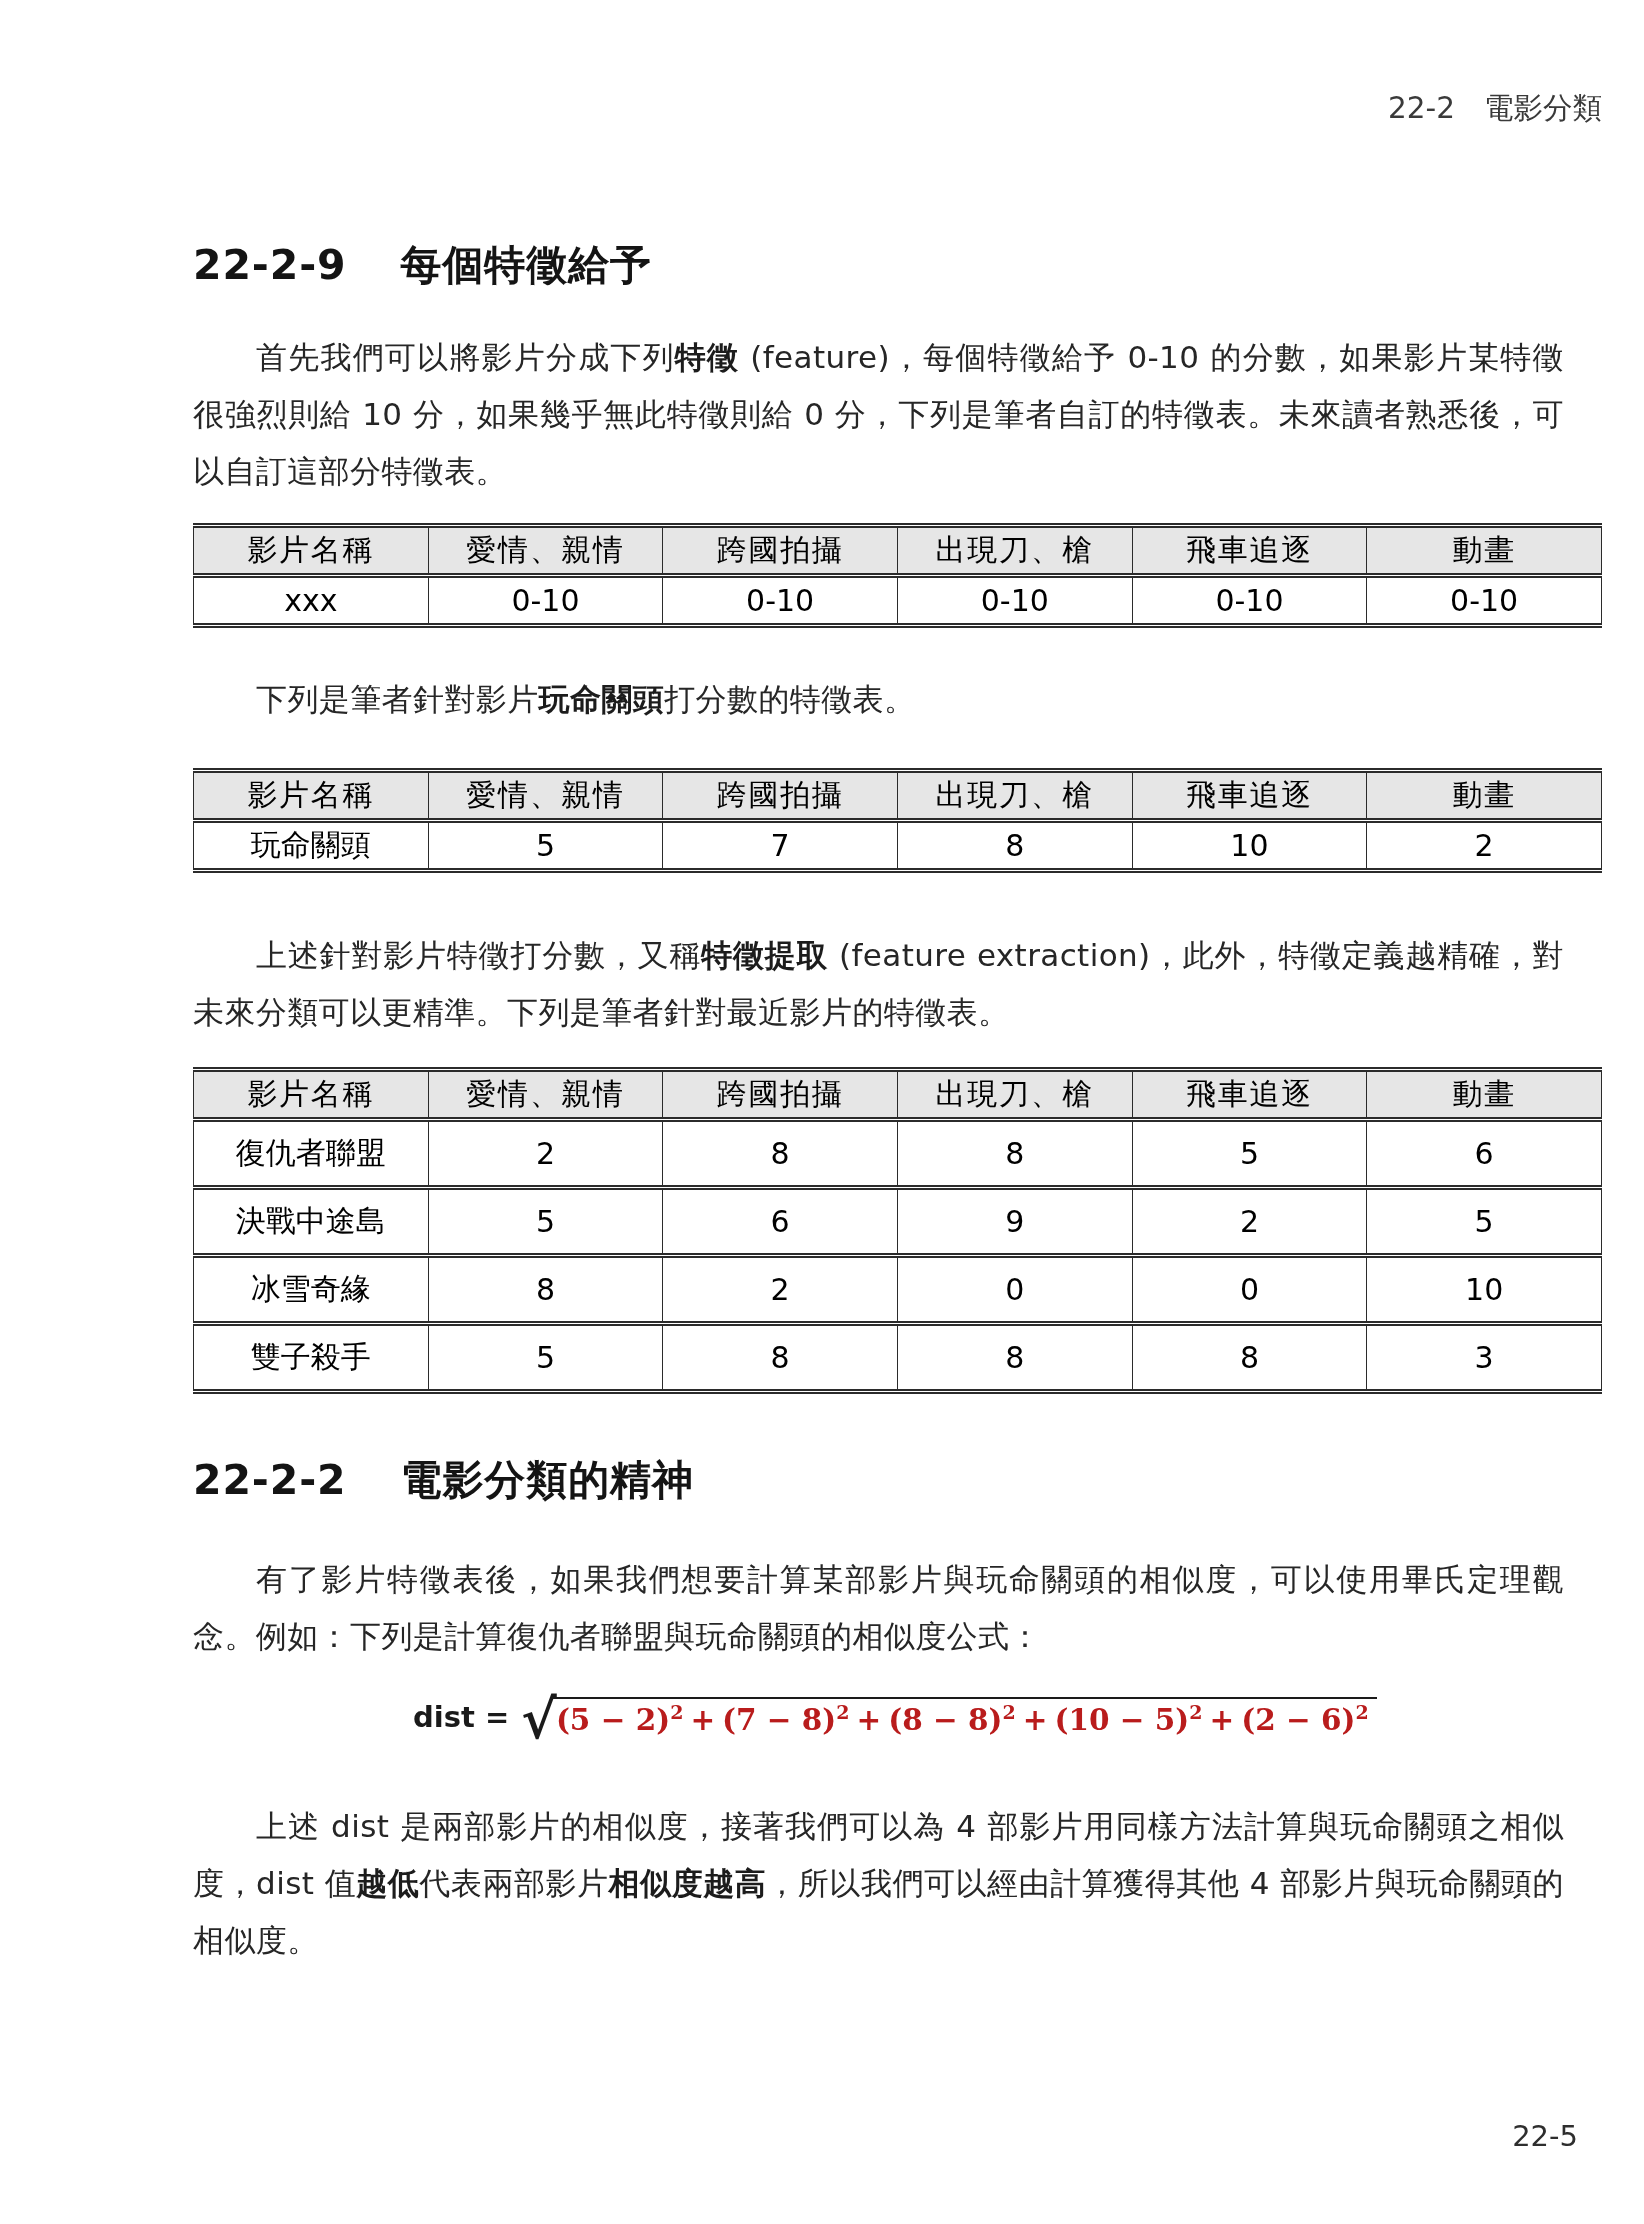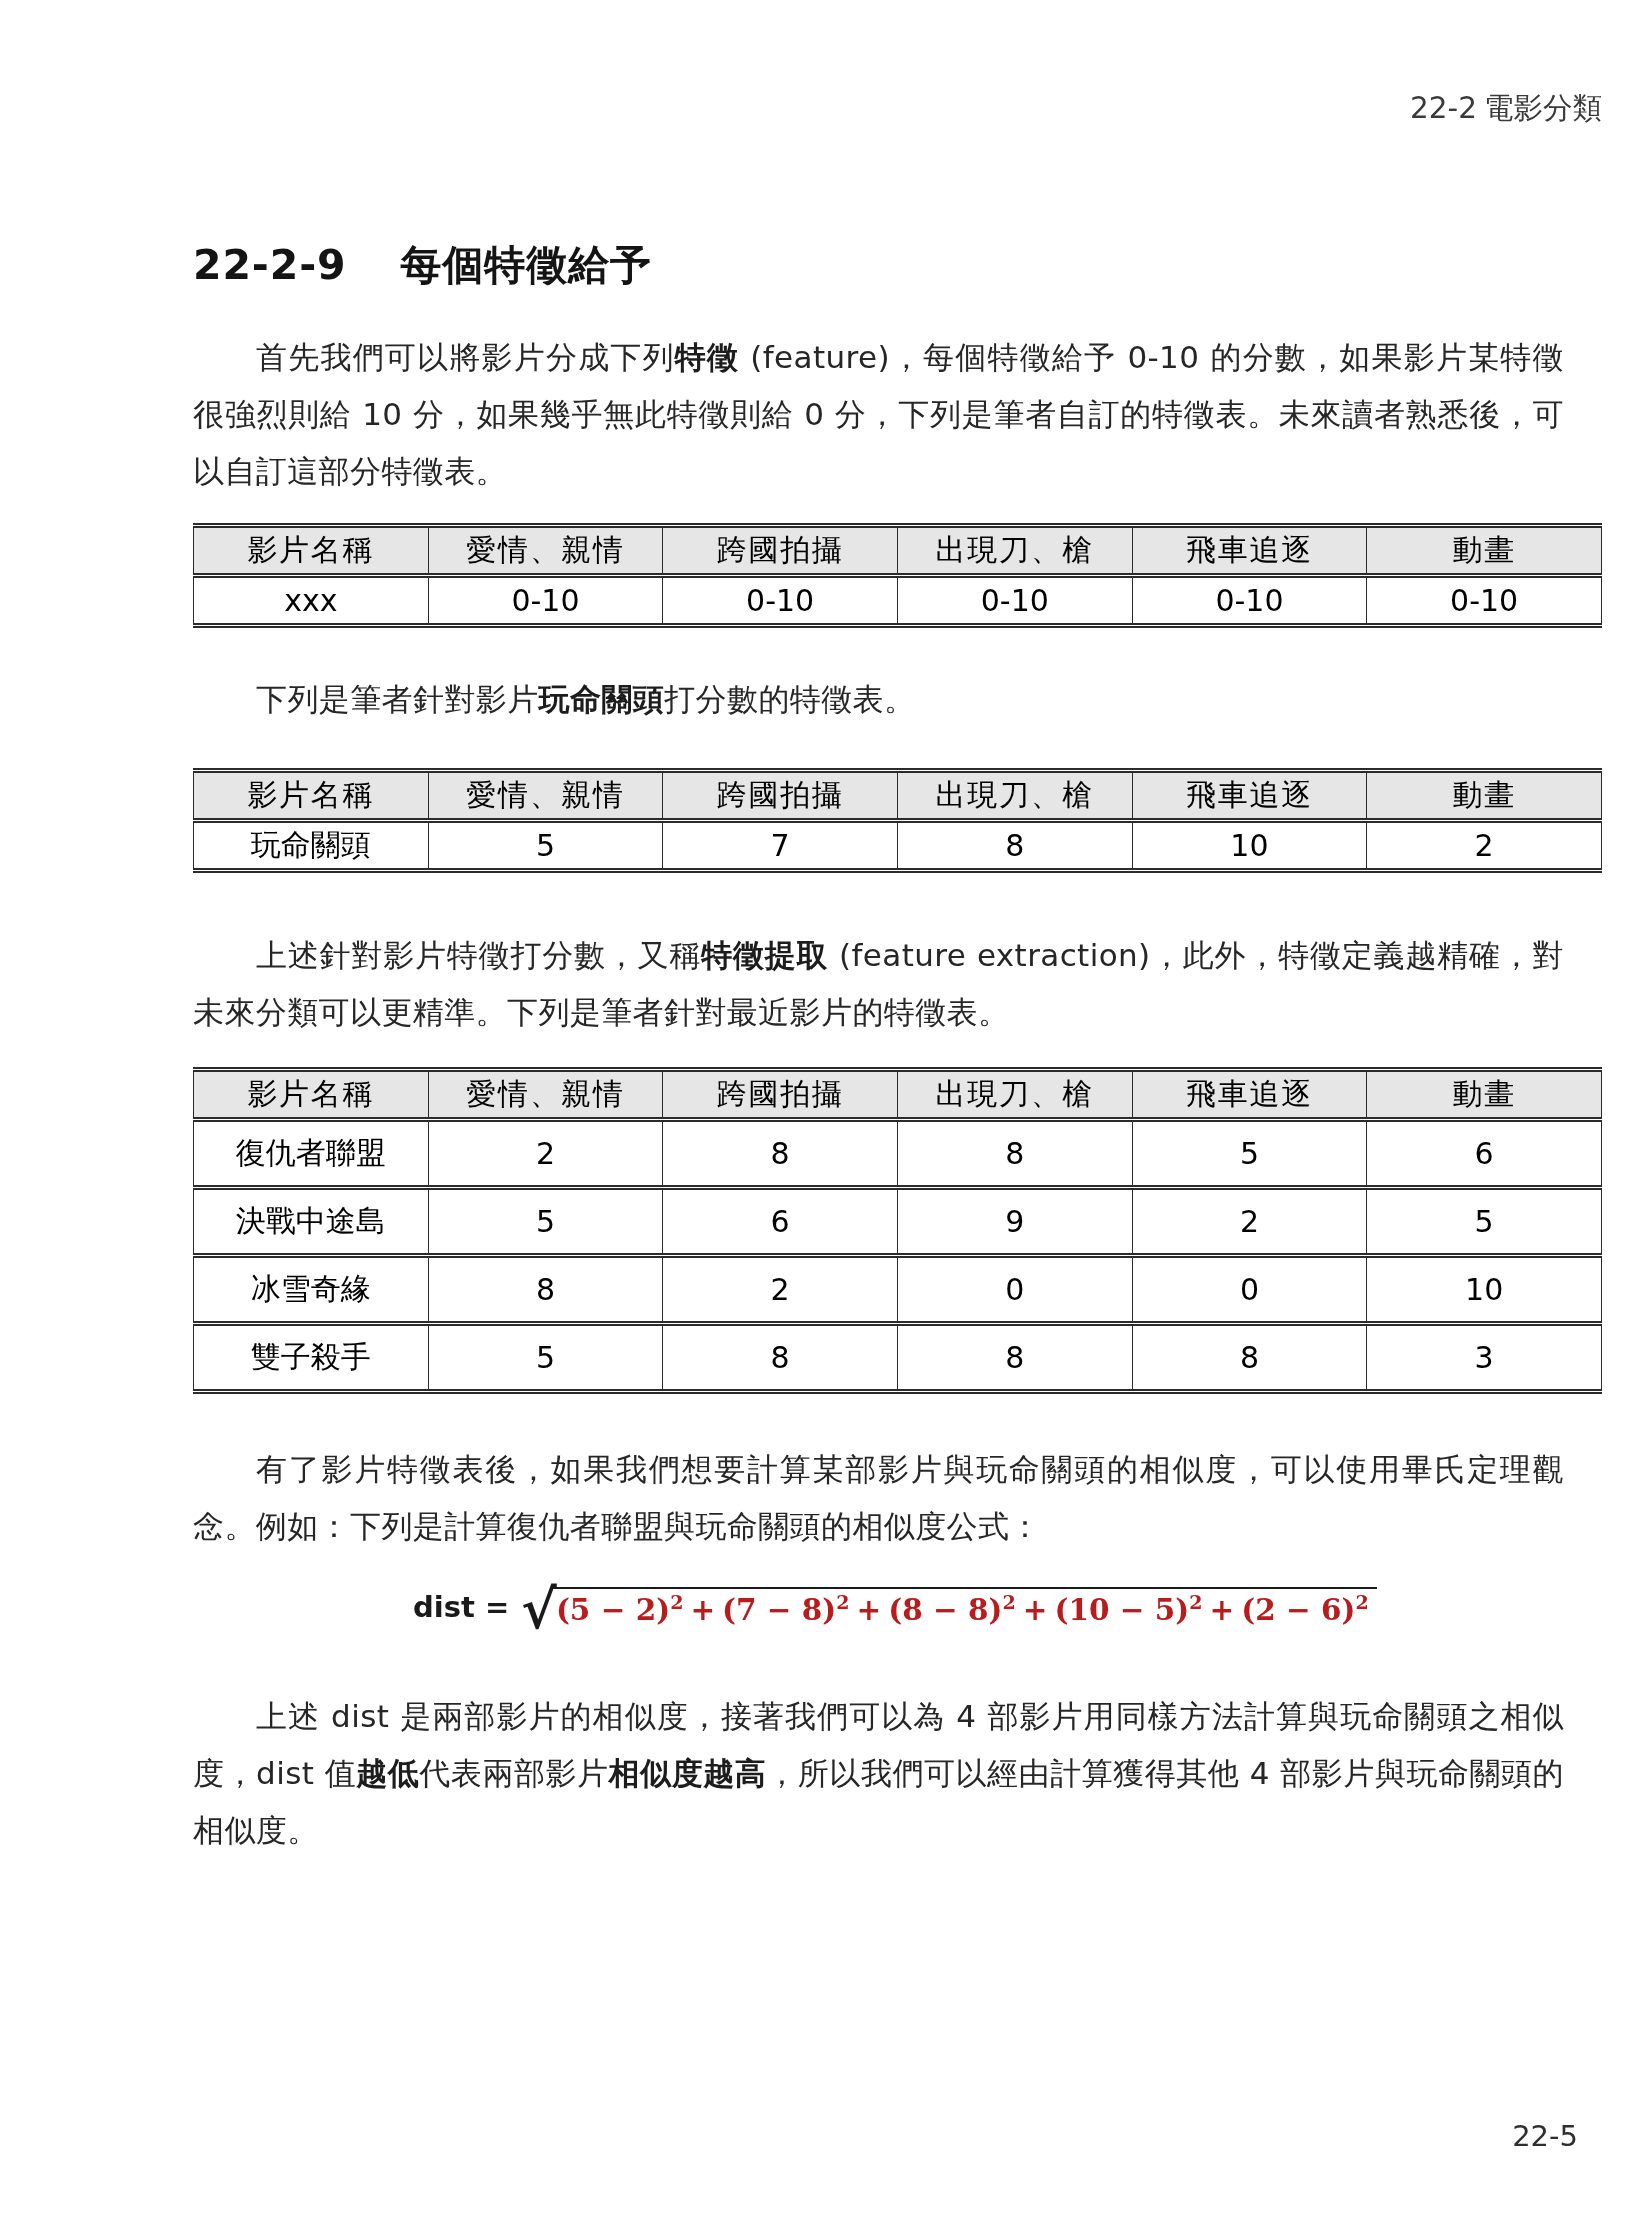--- a/index.html
+++ b/index.html
@@ -4,21 +4,21 @@
 <style>
   html,body { margin:0; padding:0; background:#ffffff; }
   .page {
     position:relative; width:1644px; height:2225px; background:#ffffff;
     font-family:"DejaVu Sans","Liberation Sans",sans-serif; color:#262626; overflow:hidden;
   }
   .running-header {
     position:absolute; top:89px; right:42px; font-size:29.5px; color:#3a3a3a;
     white-space:nowrap;
   }
-  .running-header .rh-num { margin-right:7px; }
+  .running-header .rh-num { margin-right:29px; }
   .page-number {
     position:absolute; top:2119px; right:66px; font-size:29px; color:#2e2e2e;
   }
   .content { position:absolute; left:193px; top:0; width:1371px; }
   h1.sec {
     margin:0; font-size:41px; line-height:47px; font-weight:800; color:#141414;
     letter-spacing:0.9px;
   }
   h1.sec .sec-num { margin-right:54px; }
   .h1-a { padding-top:242px; }
@@ -173,20 +173,23 @@
         <td>雙子殺手</td>
         <td>5</td>
         <td>8</td>
         <td>8</td>
         <td>8</td>
         <td>3</td>
       </tr>
     </tbody>
       </table>
 
+    <h1 class="sec h2-a">
+      <span class="sec-num">22-2-2</span><span>電影分類的精神</span>
+    </h1>
 
     <p class="body m-p4"><span>有了影片特徵表後，如果我們想要計算某部影片與玩命關頭的相似度，可以使用畢氏定理觀念。例如：下列是計算復仇者聯盟與玩命關頭的相似度公式：</span></p>
 
     <div class="formula m-f">
       <span class="dist-label">dist =</span>
       <span class="sqrt-sym">√</span>
       <span class="radicand"><span>(5 − 2)</span><sup>2</sup><span class="op">+</span><span>(7 − 8)</span><sup>2</sup><span class="op">+</span><span>(8 − 8)</span><sup>2</sup><span class="op">+</span><span>(10 − 5)</span><sup>2</sup><span class="op">+</span><span>(2 − 6)</span><sup>2</sup></span>
     </div>
 
     <p class="body m-p5"><span>上述 dist 是兩部影片的相似度，接著我們可以為 4 部影片用同樣方法計算與玩命關頭之相似度，dist 值</span><b>越低</b><span>代表兩部影片</span><b>相似度越高</b><span>，所以我們可以經由計算獲得其他 4 部影片與玩命關頭的相似度。</span></p>

